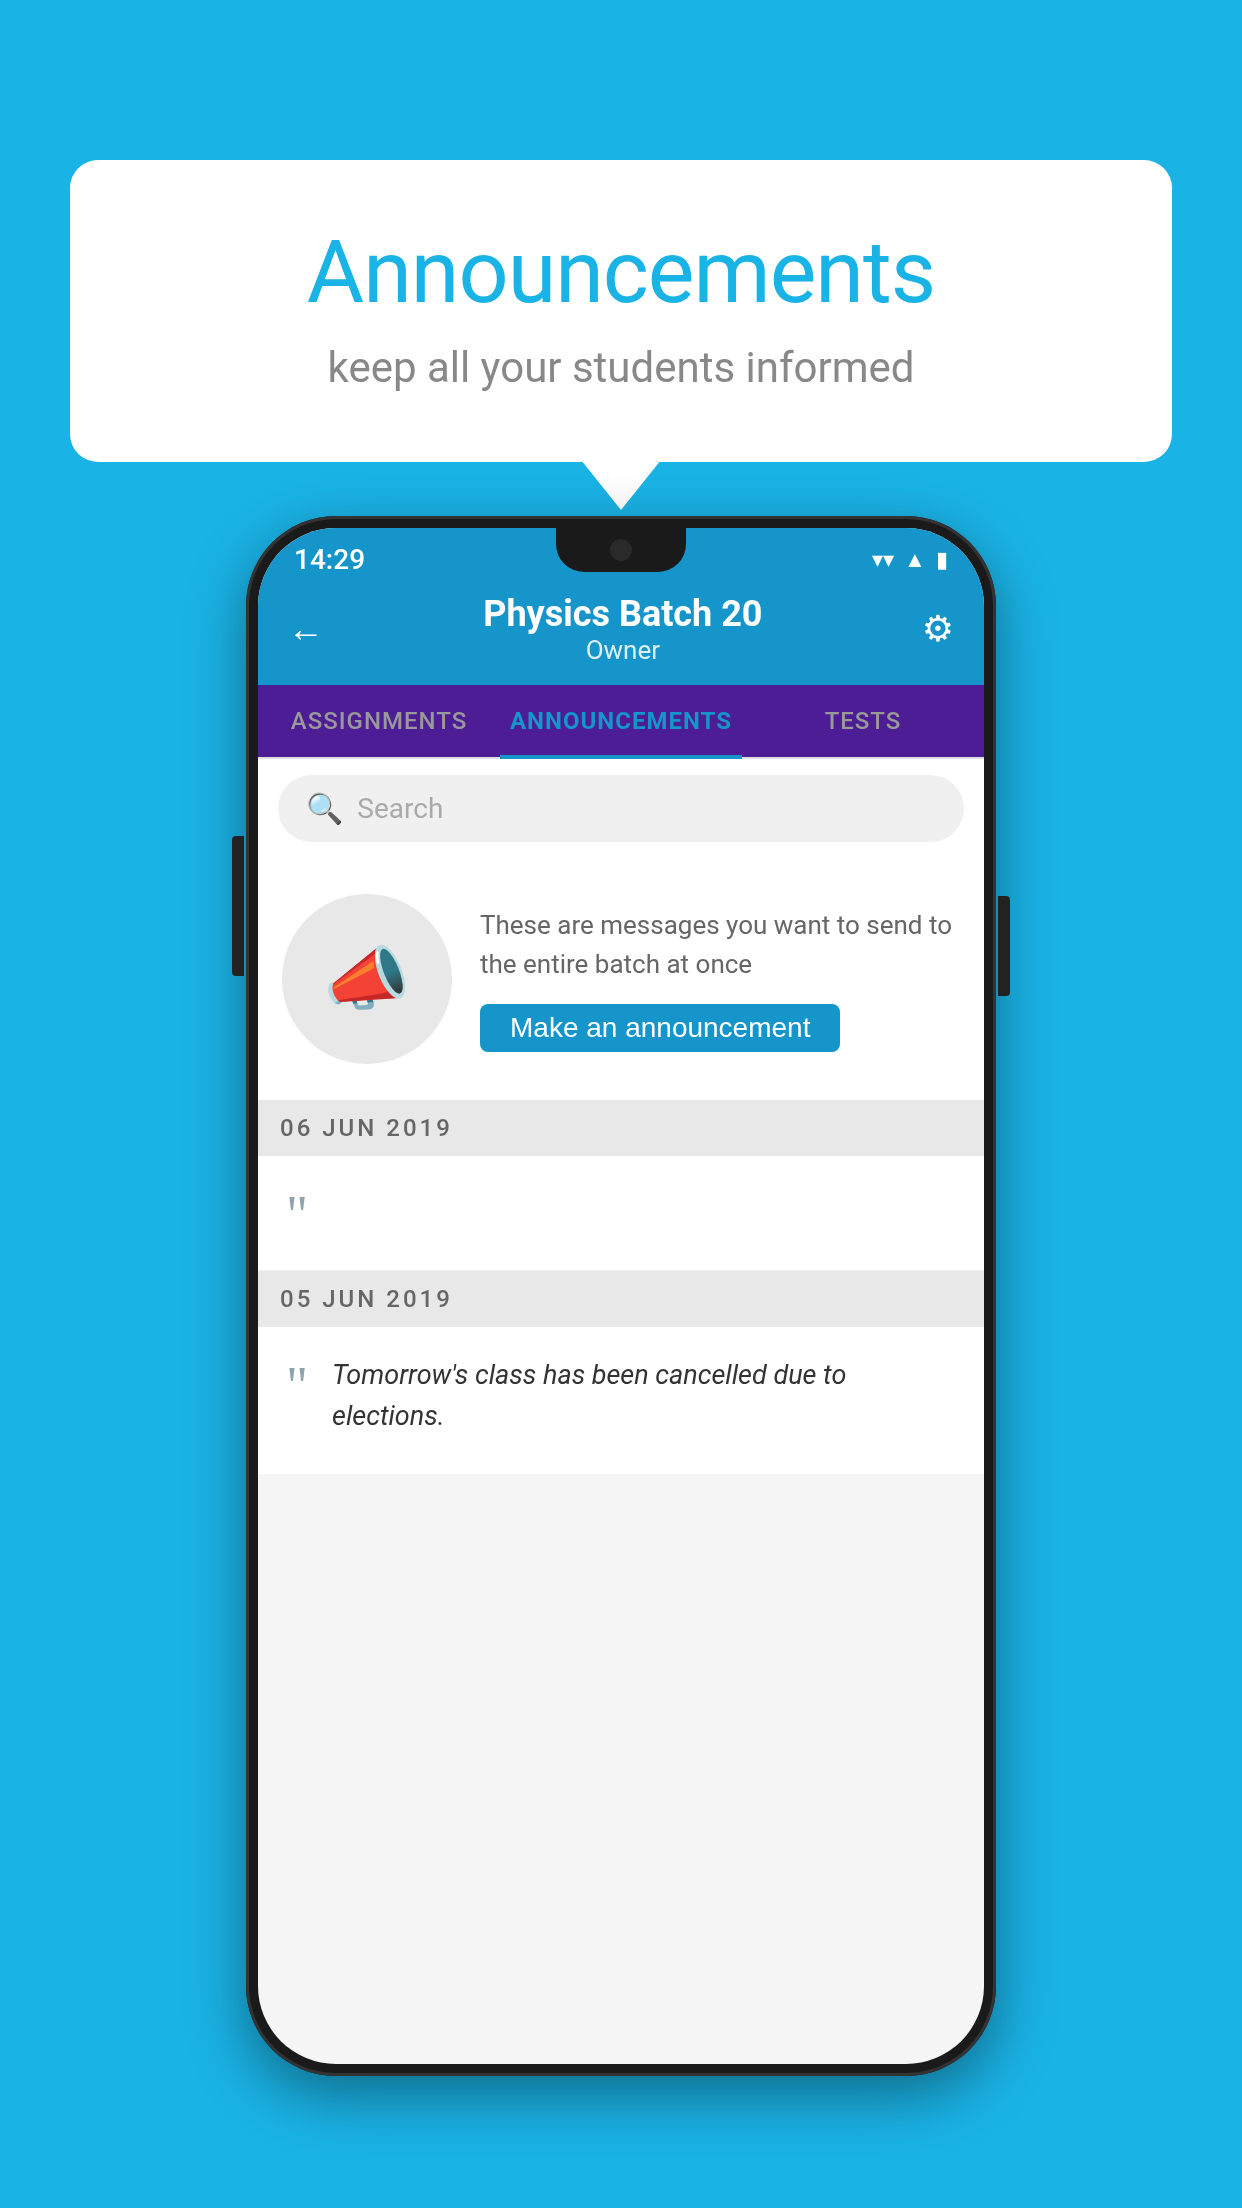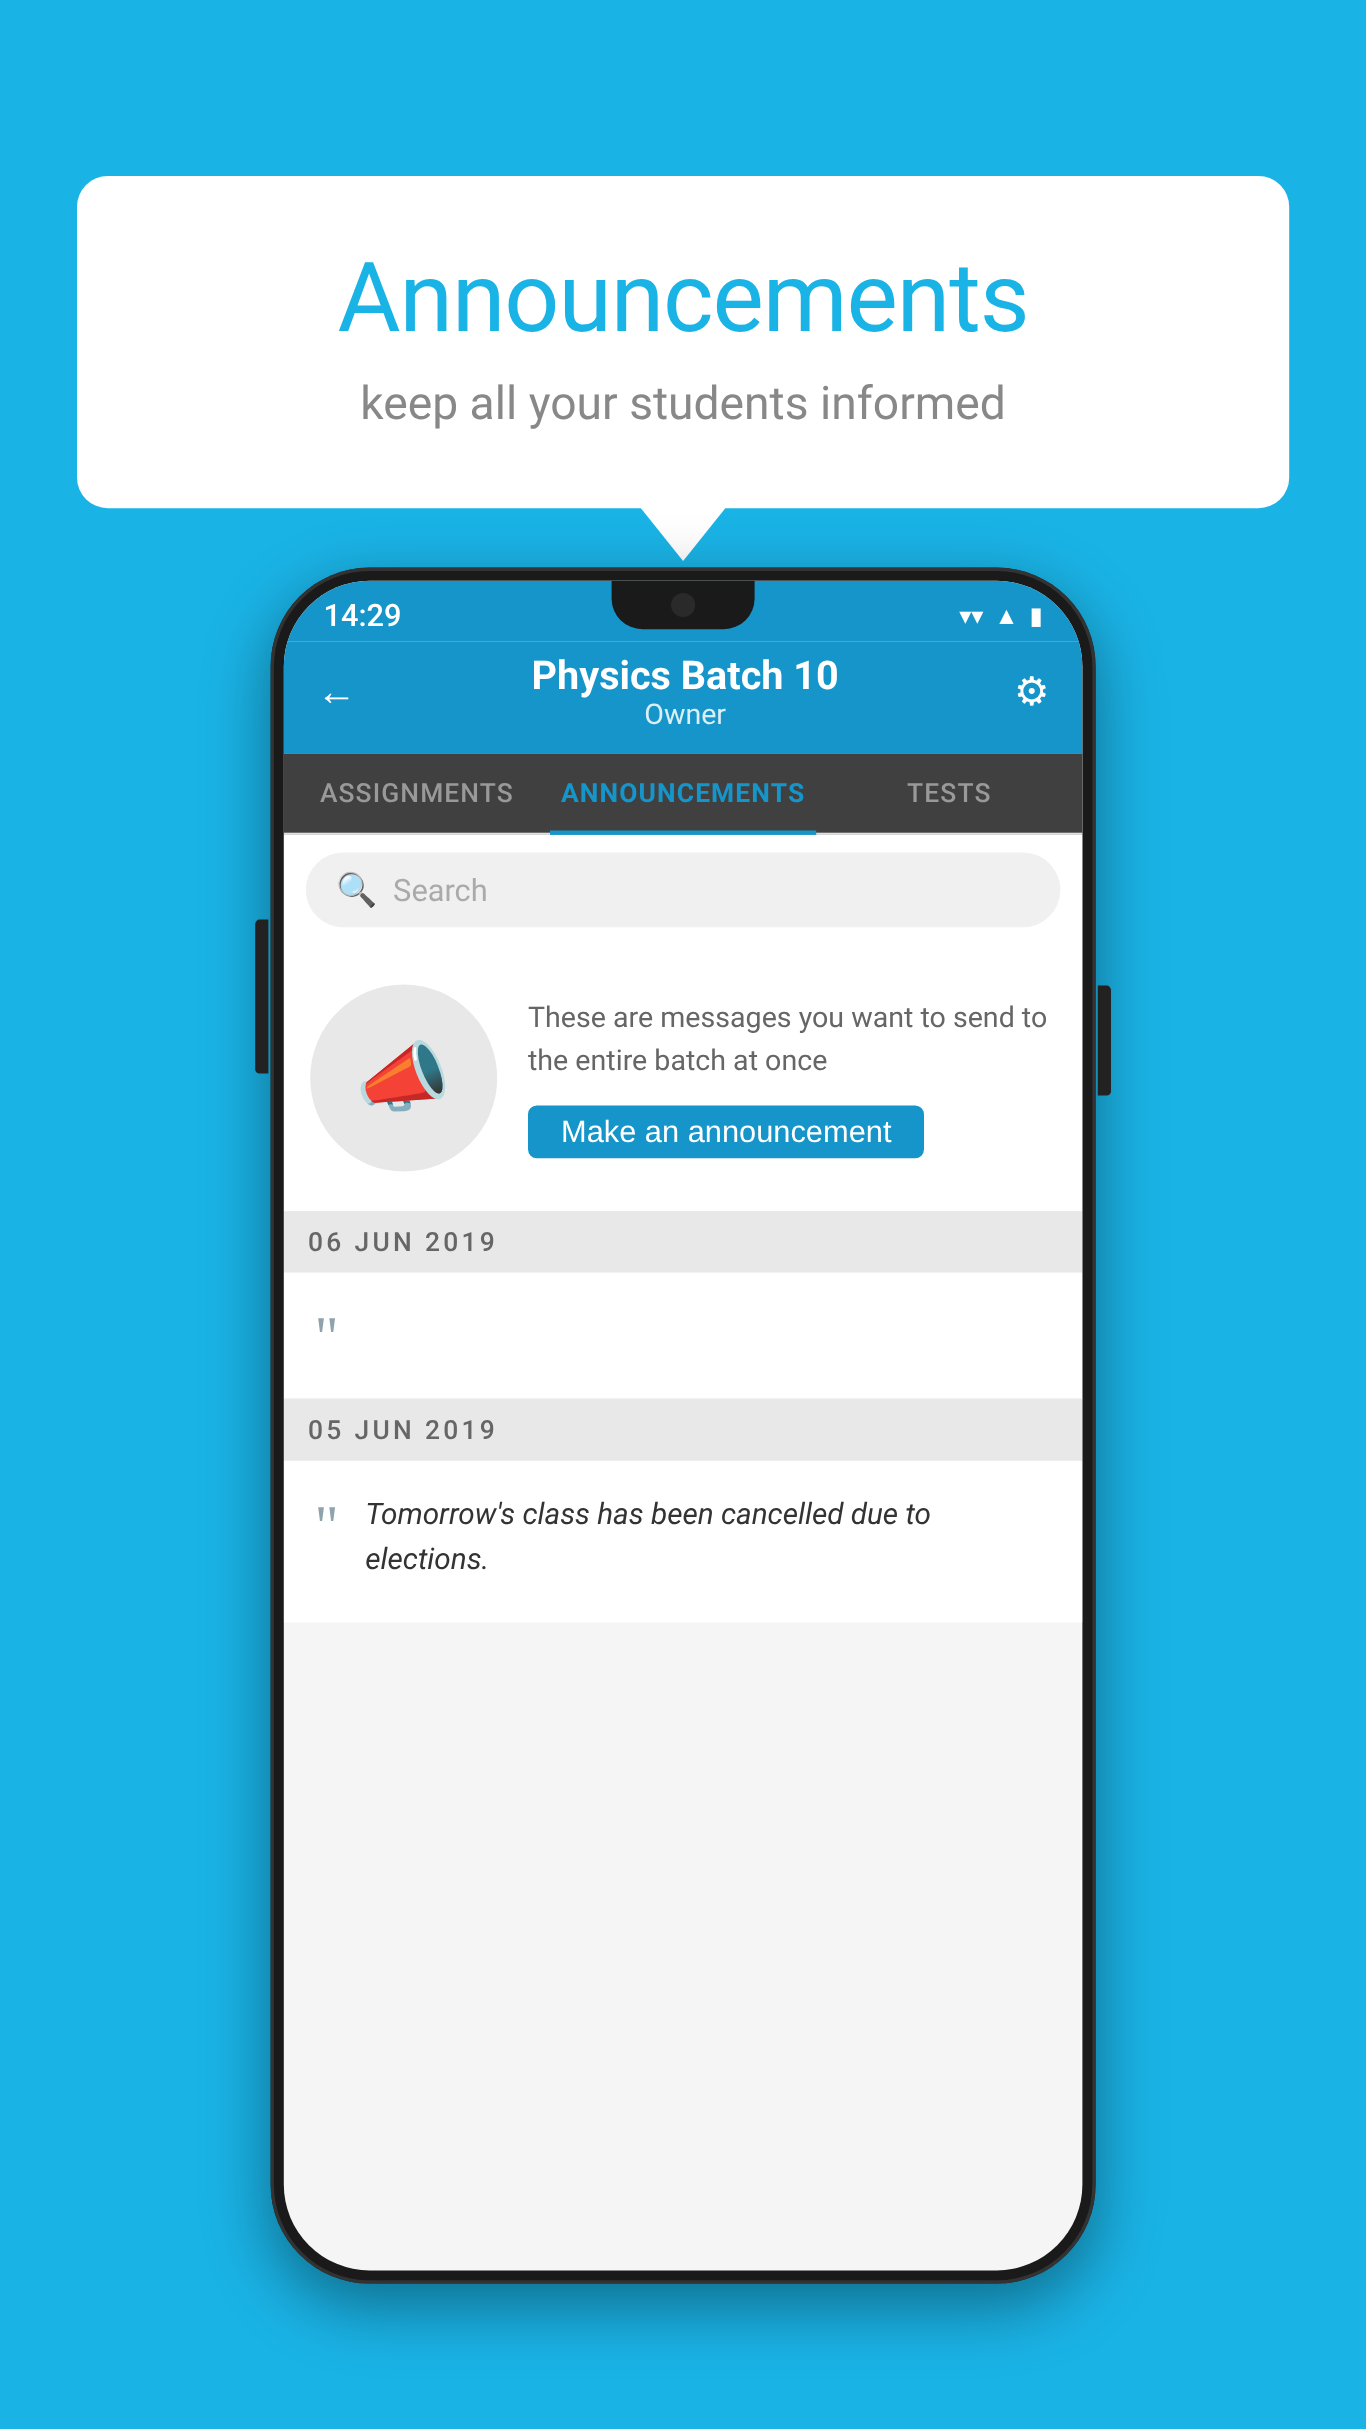--- a/index.html
+++ b/index.html
@@ -194,21 +194,21 @@
     }
 
     .gear-icon {
       color: #fff;
       font-size: 36px;
       cursor: pointer;
     }
 
     
     .tabs-bar {
-      background: #404040;
+      background: #4c1d95;
       display: flex;
       border-bottom: 2px solid #e0e0e0;
     }
 
     .tab-item {
       flex: 1;
       padding: 22px 0;
       text-align: center;
       font-size: 24px;
       font-weight: 500;
@@ -383,21 +383,21 @@
         <div class="status-icons">
           <span class="wifi-icon">▾▾</span>
           <span class="signal-icon">▲</span>
           <span class="battery-icon">▮</span>
         </div>
       </div>
 
       <div class="app-header">
         <span class="back-arrow">←</span>
         <div class="header-center">
-          <div class="header-title">Physics Batch 10</div>
+          <div class="header-title">Physics Batch 20</div>
           <div class="header-subtitle">Owner</div>
         </div>
         <span class="gear-icon">⚙</span>
       </div>
 
       <div class="tabs-bar">
         <div class="tab-item">
           <span>ASSIGNMENTS</span>
         </div>
         <div class="tab-item active">

